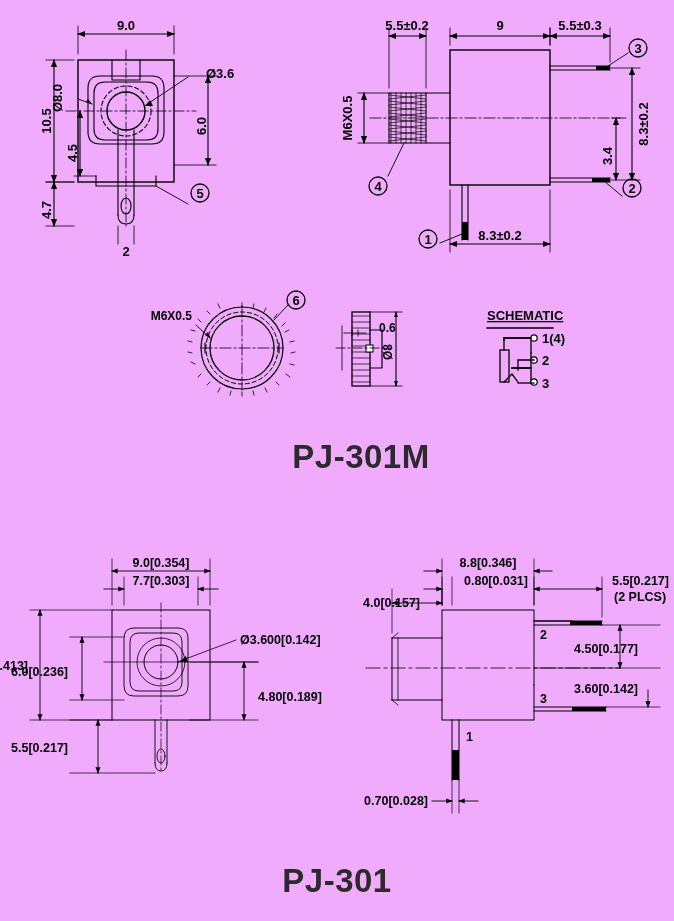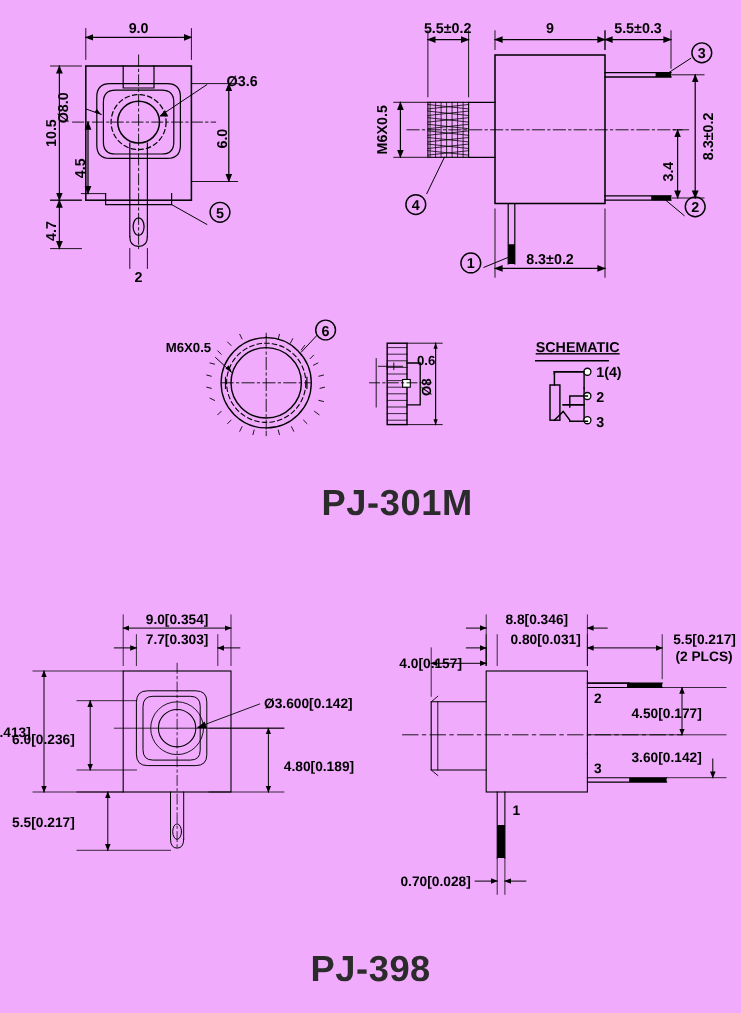--- a/index.html
+++ b/index.html
@@ -379,15 +379,15 @@
     <text x="614" y="56" font-size="12.5" font-weight="700" text-anchor="start">(2 PLCS)</text>
     <text x="638" y="108" font-size="12.5" font-weight="700" text-anchor="end">4.50[0.177]</text>
     <text x="638" y="148" font-size="12.5" font-weight="700" text-anchor="end">3.60[0.142]</text>
     <text x="428" y="260" font-size="12.5" font-weight="700" text-anchor="end">0.70[0.028]</text>
 
     <text x="466" y="196" font-size="12.5" font-weight="700" text-anchor="start">1</text>
     <text x="540" y="94" font-size="12.5" font-weight="700" text-anchor="start">2</text>
     <text x="540" y="158" font-size="12.5" font-weight="700" text-anchor="start">3</text>
   </svg>
 
-  <div class="title" id="title-p">PJ-398</div>
+  <div class="title" id="title-p">PJ-301</div>
 
 </div>
 
 </body></html>

